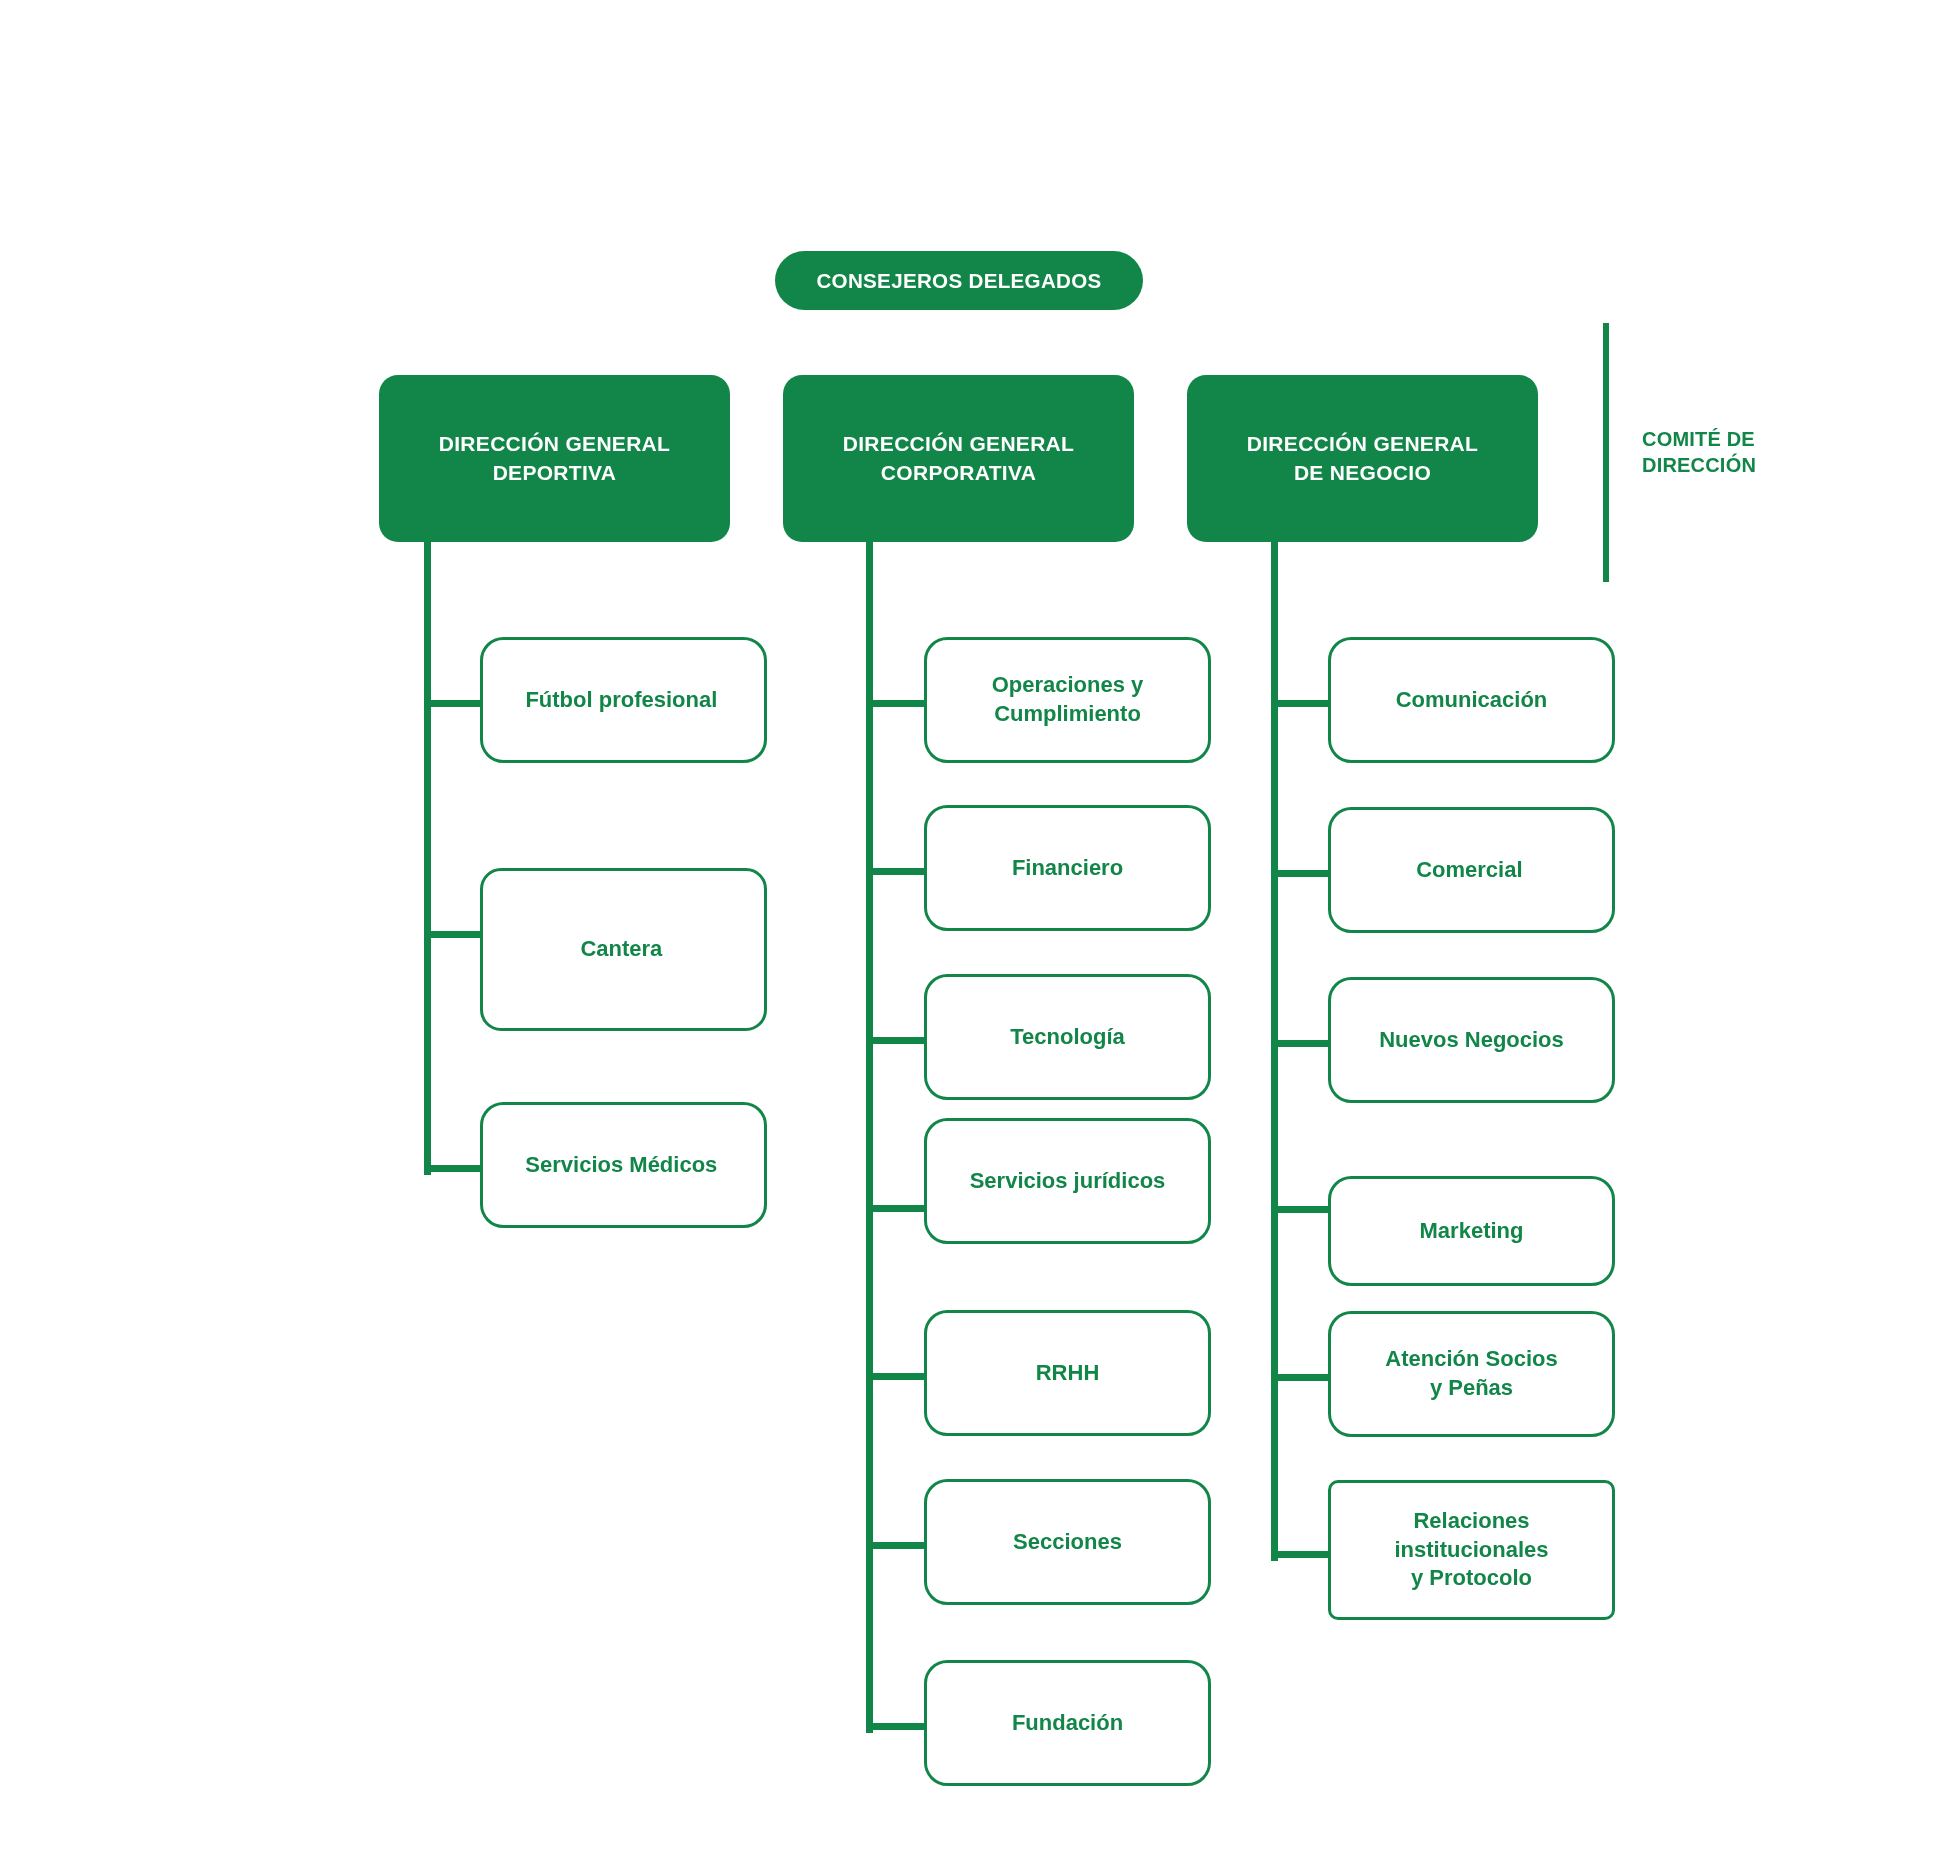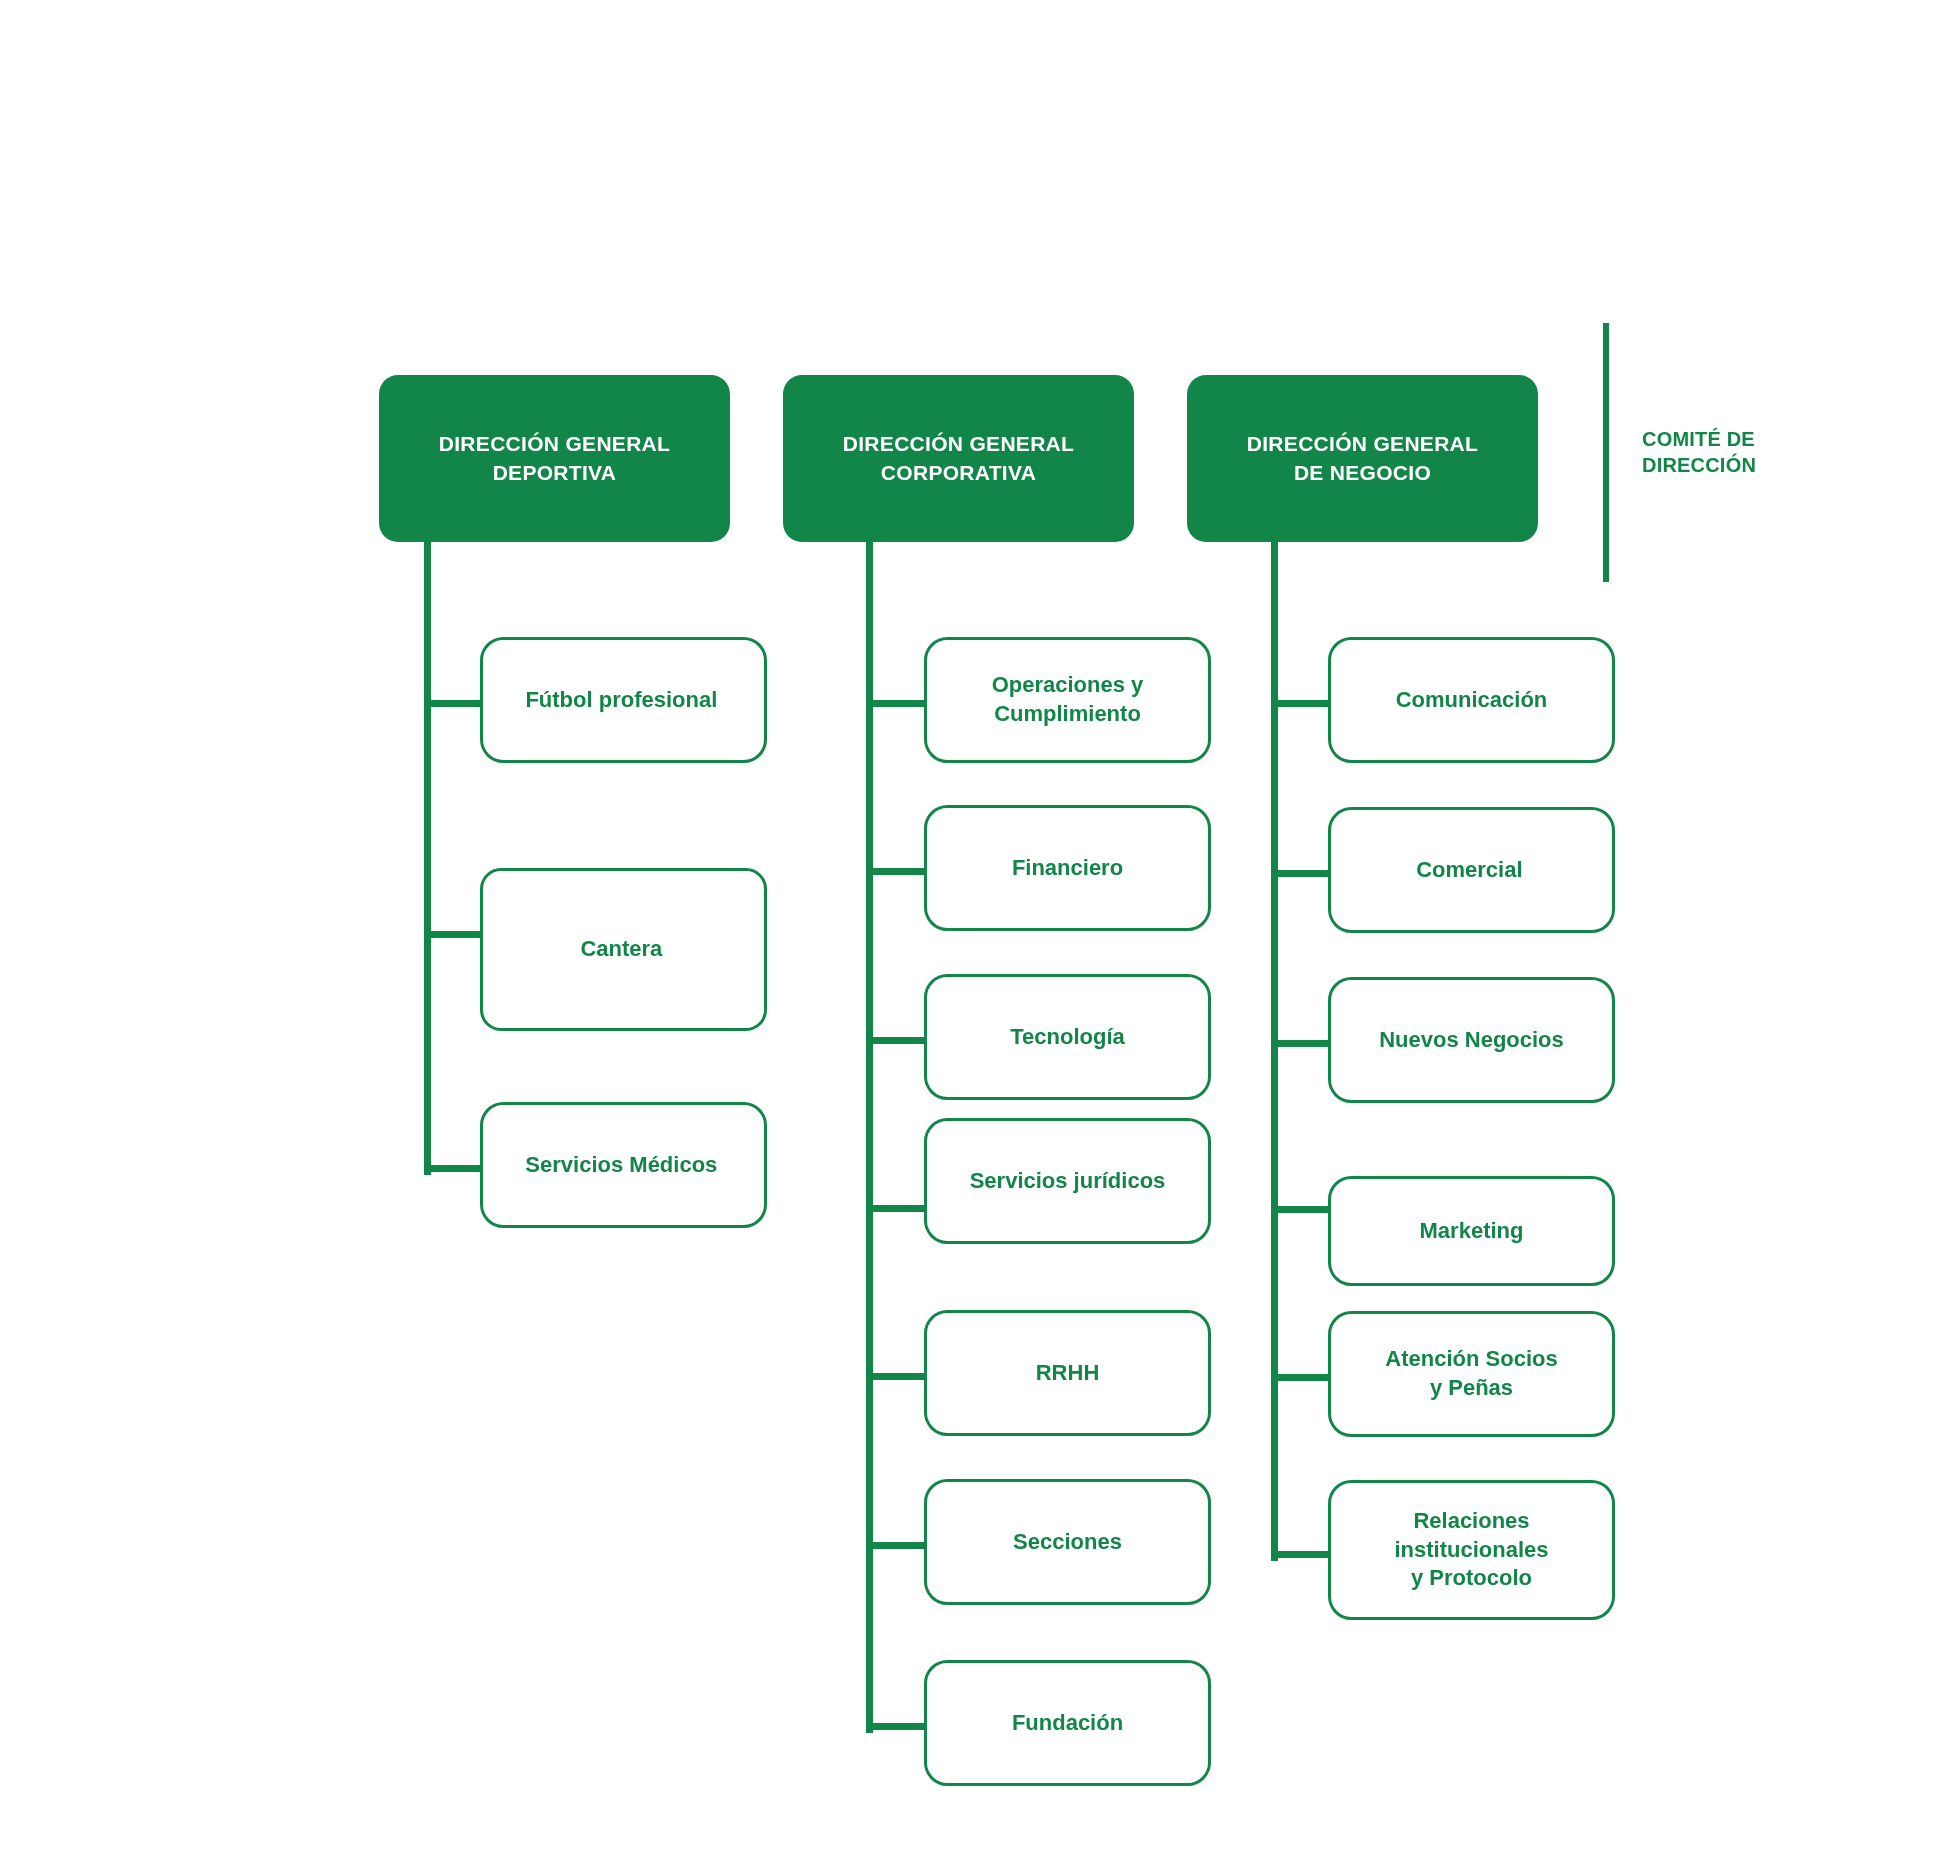--- a/index.html
+++ b/index.html
@@ -127,20 +127,21 @@
   .col0 .branch { left: 424px;  width: 60px; }
   .col1 .branch { left: 866px; width: 61px; }
   .col2 .branch { left: 1271px; width: 60px; }
 </style>
 </head>
 <body>
 
 <div id="chart">
 
 
+  <div id="pill-consejeros" class="pill">CONSEJEROS DELEGADOS</div>
 
   <div id="committee-rule"></div>
   <div id="committee-label">
     <div>COMITÉ DE</div>
     <div>DIRECCIÓN</div>
   </div>
 
   <div id="division-0" class="division">
     <div>
       <div>DIRECCIÓN GENERAL</div>
@@ -248,21 +249,21 @@
 
     <div class="branch" style="top:1374px;"></div>
     <div class="node" style="top:1311px;height:126px;">
       <div>
         <div>Atención Socios</div>
         <div>y Peñas</div>
       </div>
     </div>
 
     <div class="branch" style="top:1551px;"></div>
-    <div class="node" style="top:1480px;height:140px;">
+    <div class="node" style="top:1480px;height:140px;border-radius:10px;">
       <div>
         <div>Relaciones</div>
         <div>institucionales</div>
         <div>y Protocolo</div>
       </div>
     </div>
   </div>
 
 </div>
 

